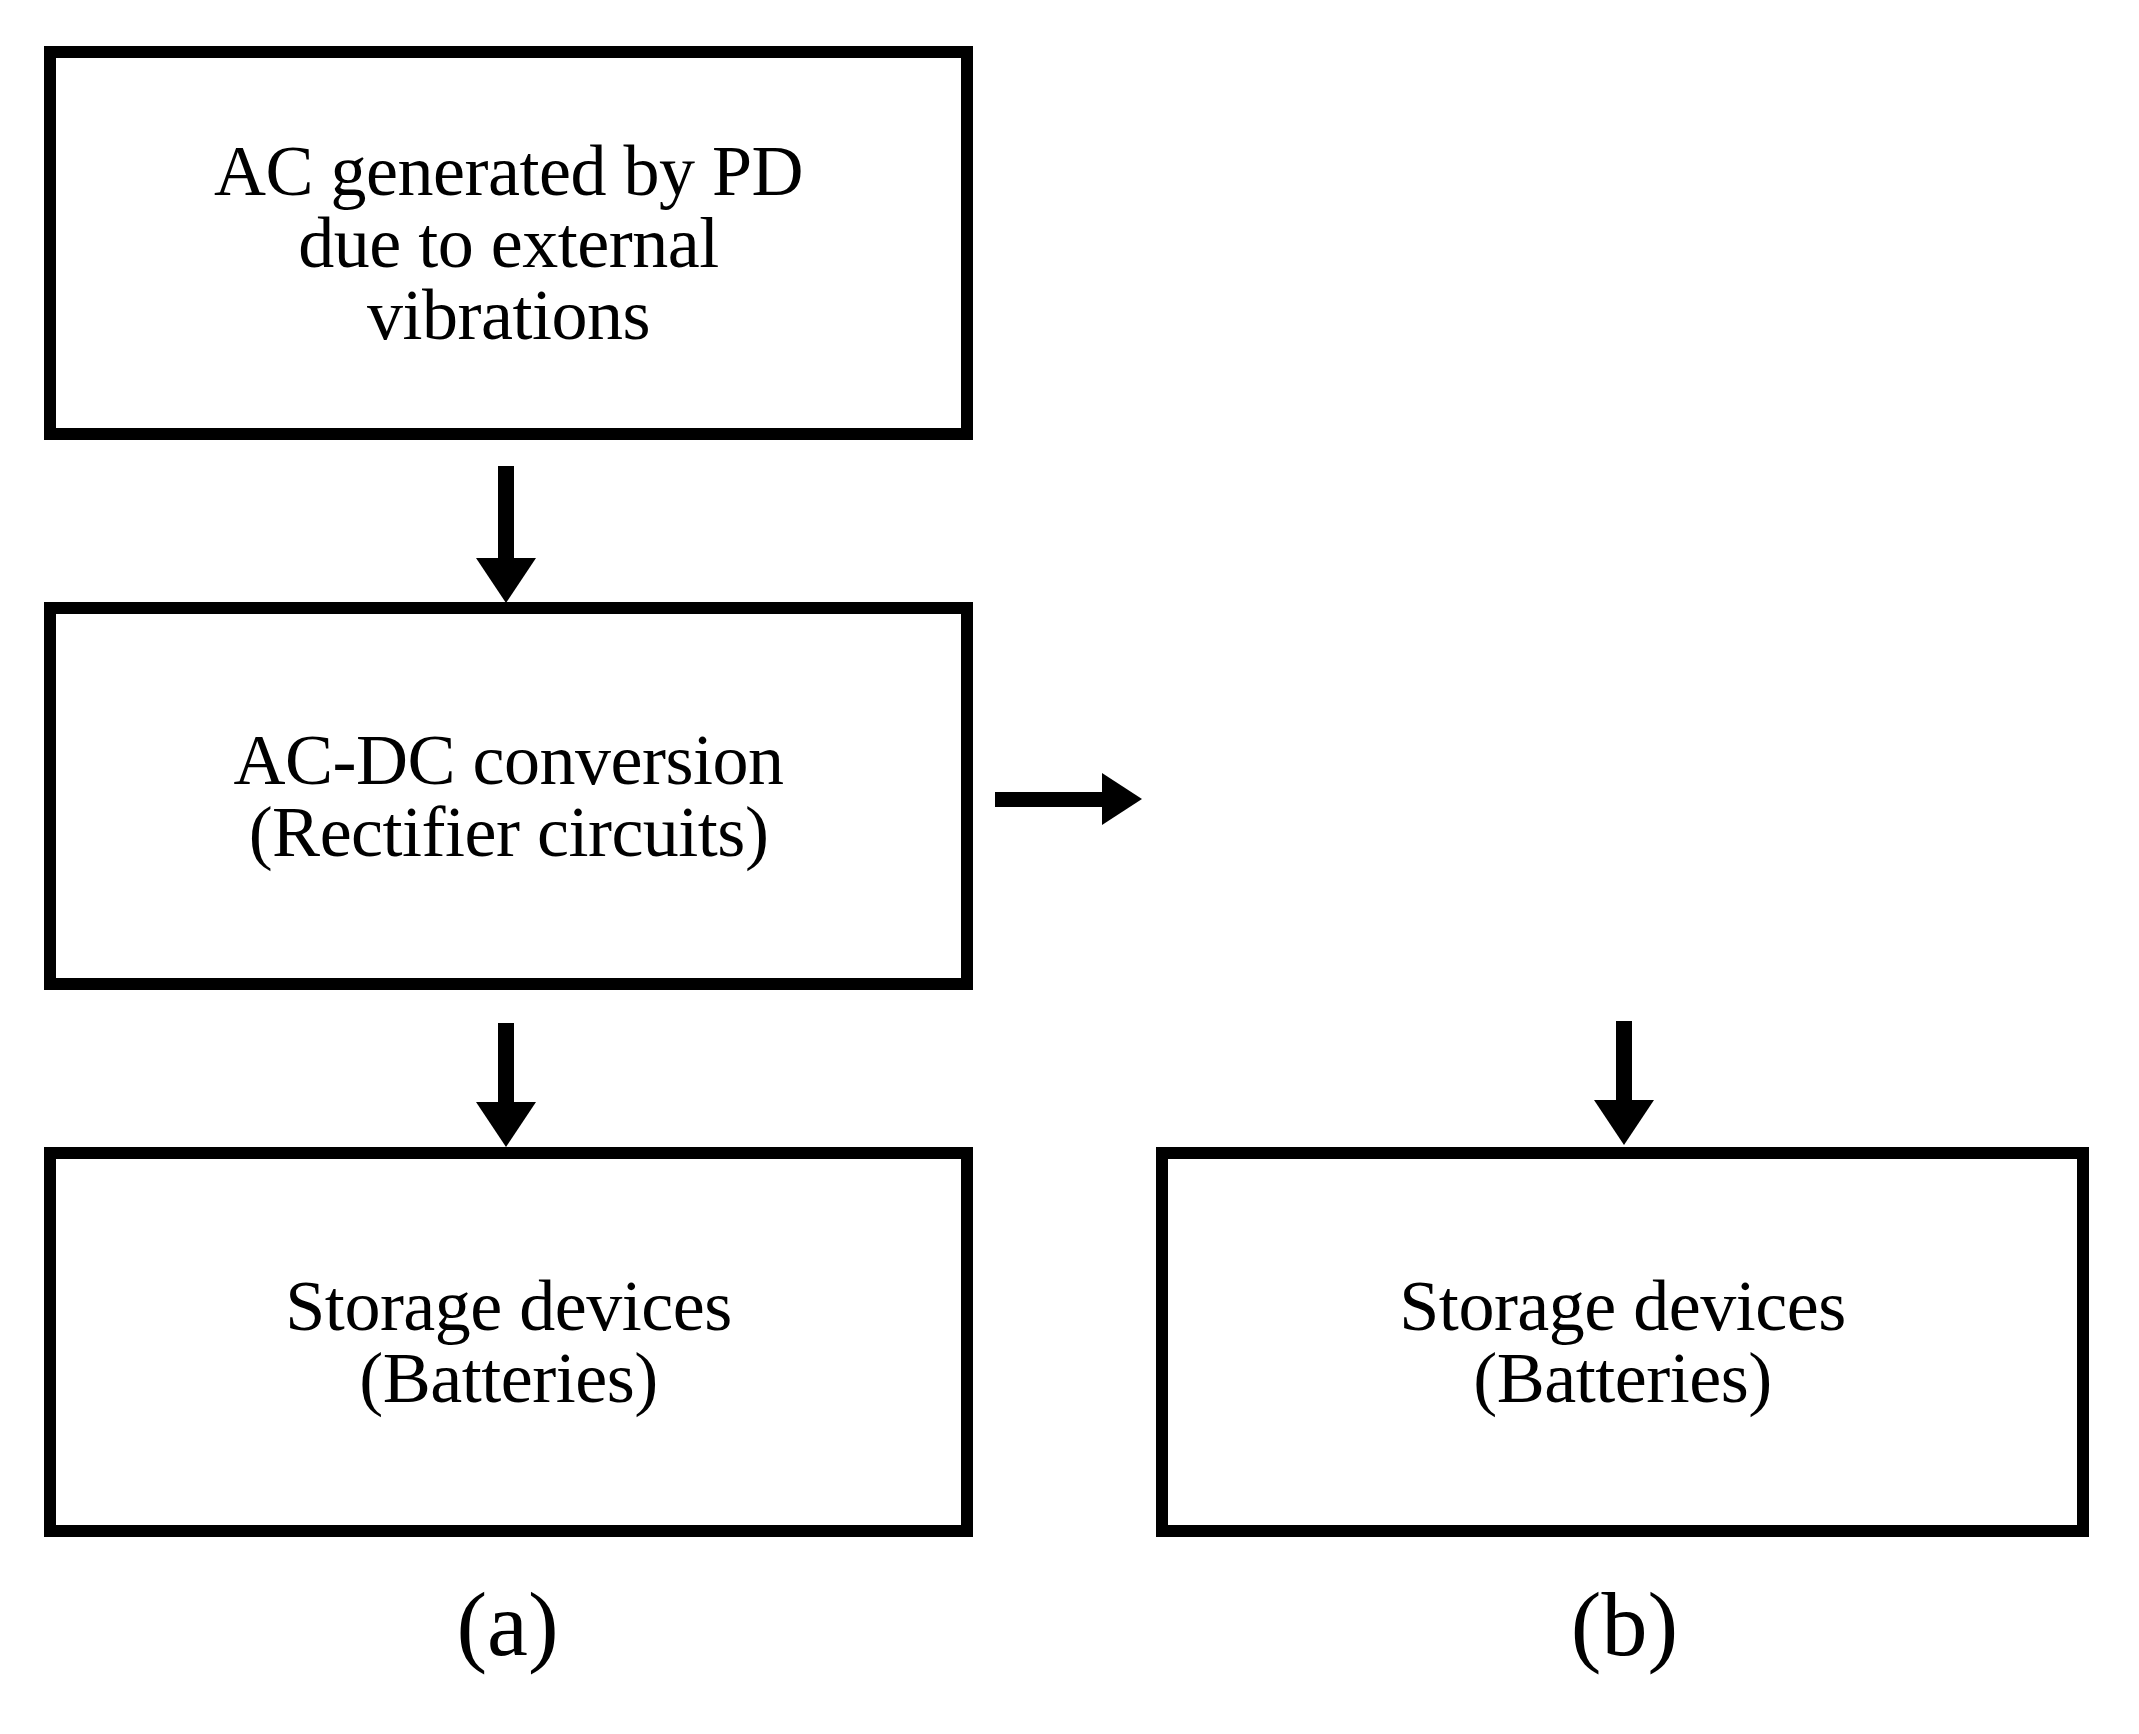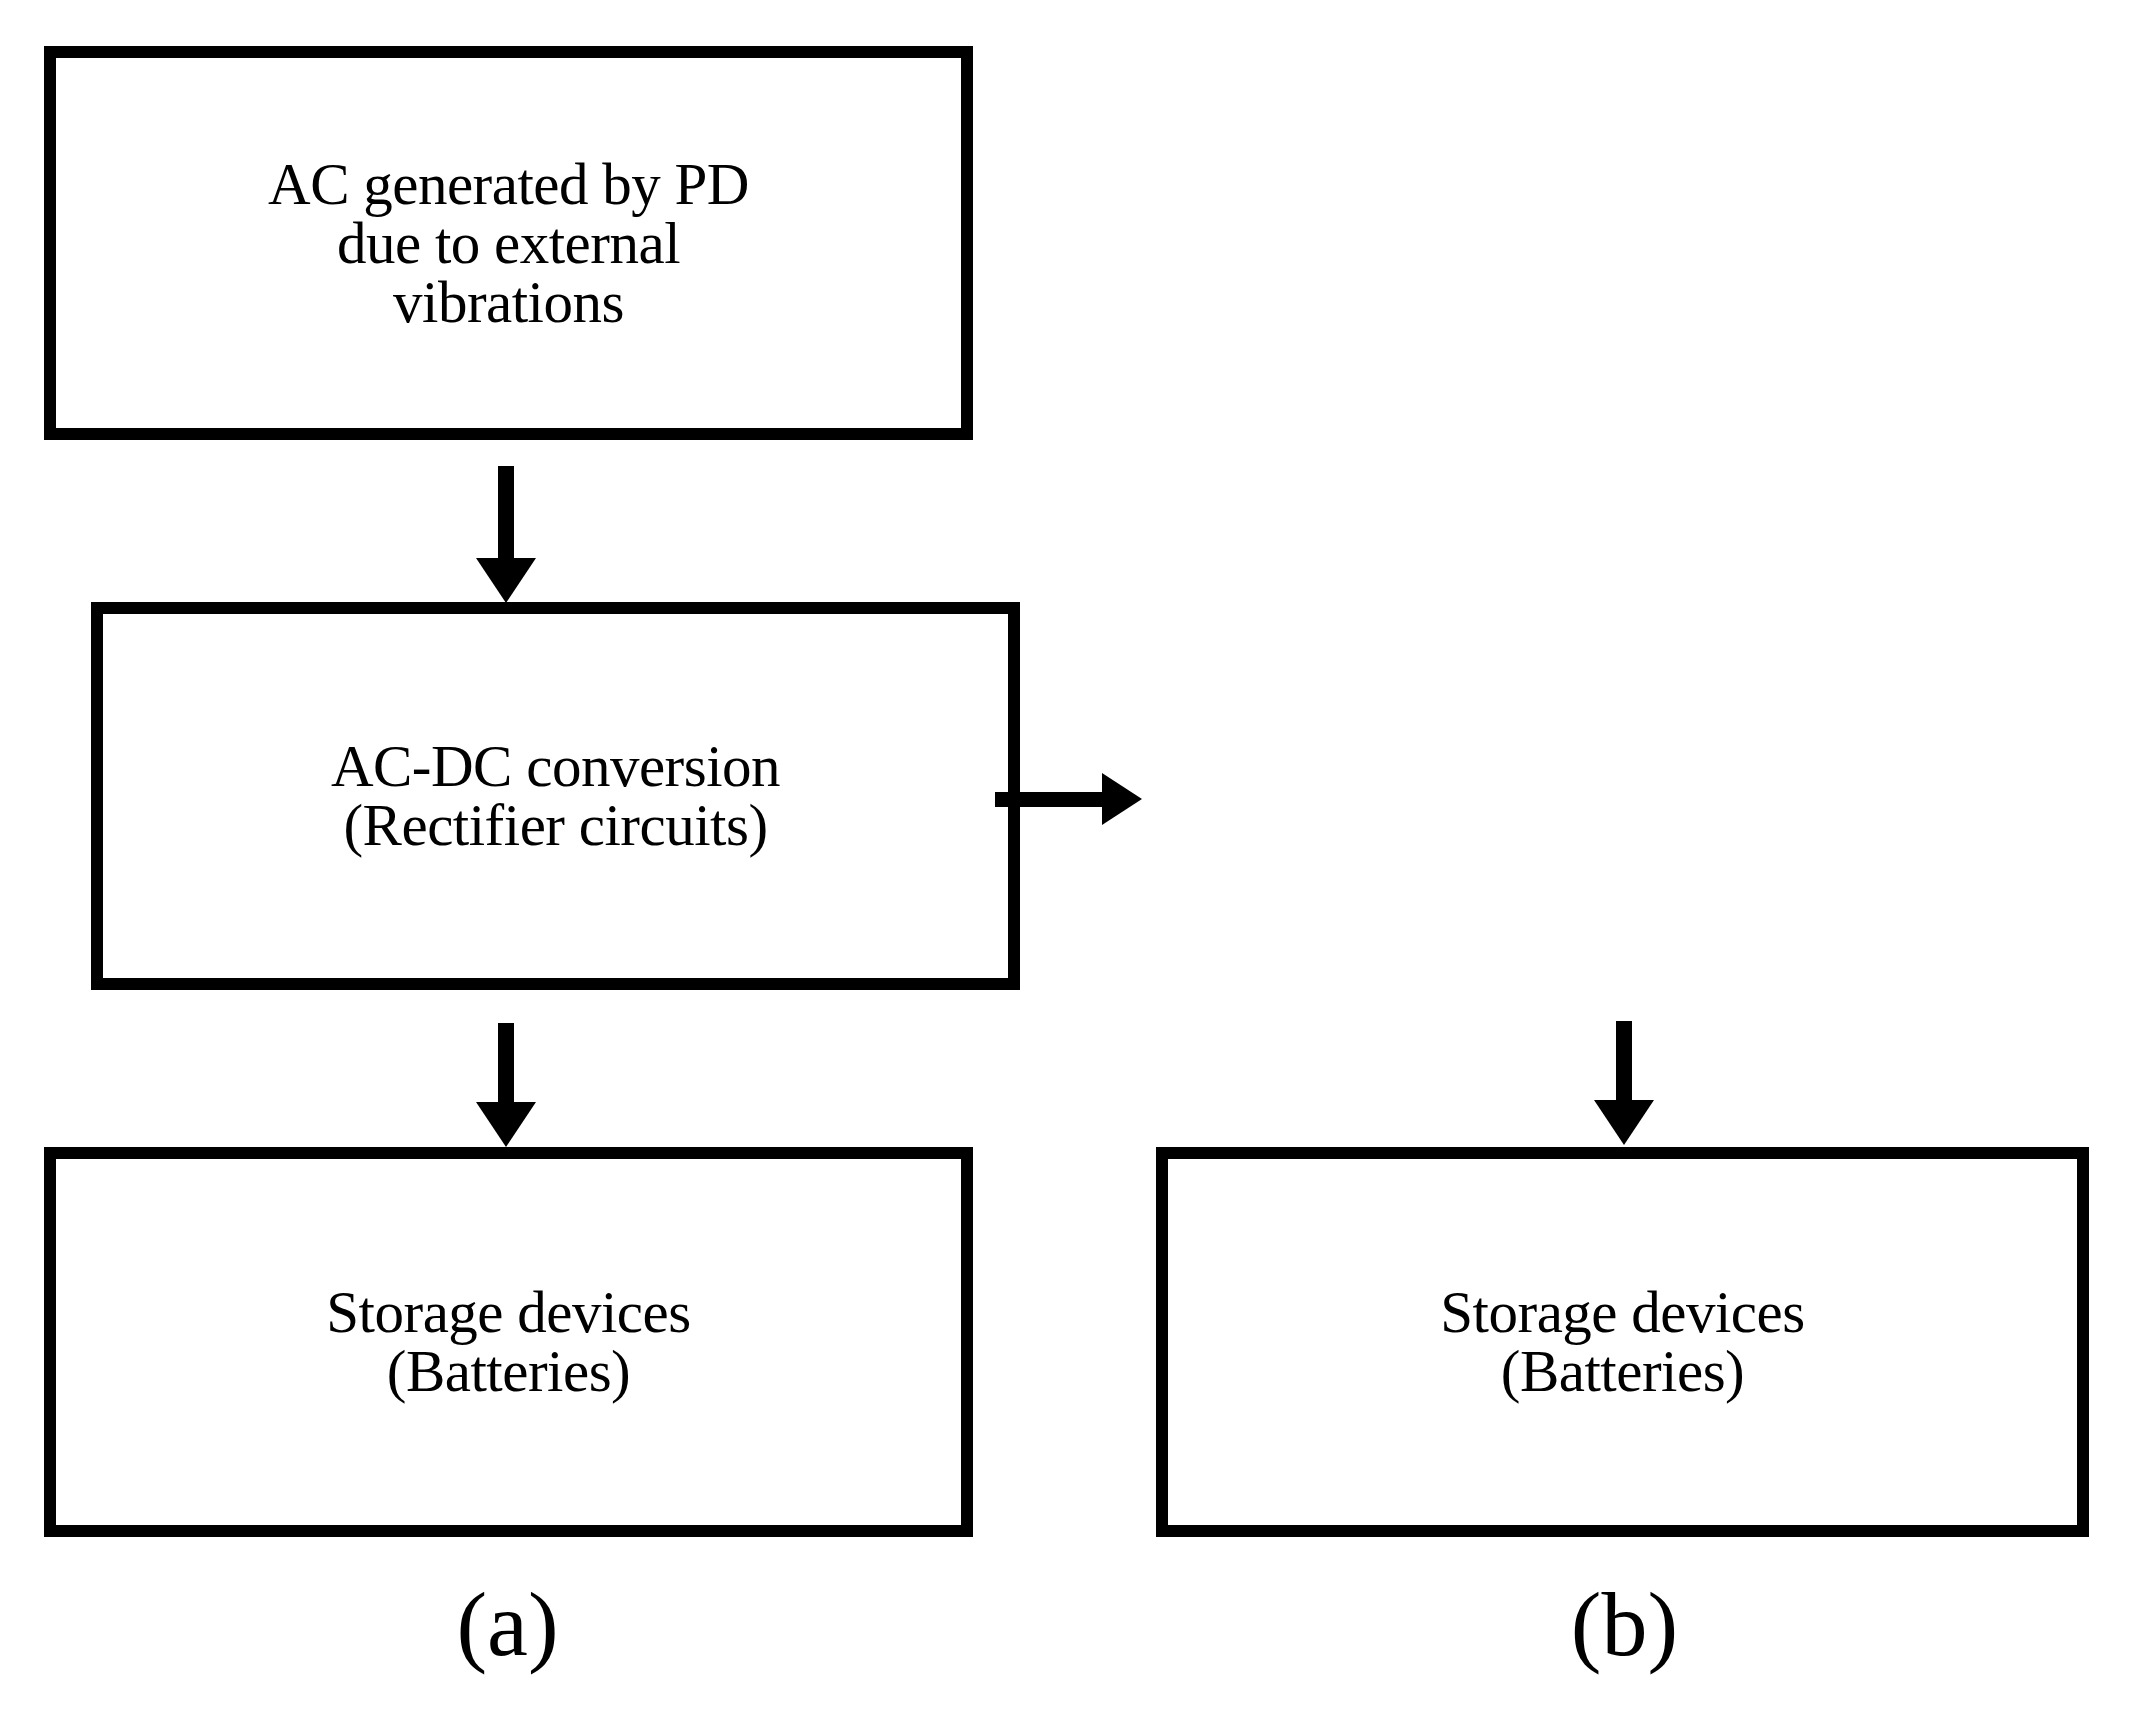--- a/index.html
+++ b/index.html
@@ -24,30 +24,30 @@
     border: 12px solid #000000;
     background: #ffffff;
     display: flex;
     align-items: center;
     justify-content: center;
     text-align: center;
   }
   .node-label {
     display: block;
     width: 100%;
-    font-size: 59px;
+    font-size: 72px;
     line-height: 1.0;
     letter-spacing: -0.5px;
     white-space: pre-line;
     padding: 0 26px;
     box-sizing: border-box;
   }
   
   #node-source        { left: 44px;   top: 46px;   width: 929px; height: 394px; }
-  #node-acdc          { left: 44px;   top: 602px;  width: 929px; height: 388px; margin-left: 47px; }
+  #node-acdc          { left: 44px;   top: 602px;  width: 929px; height: 388px; }
   #node-storage-left  { left: 44px;   top: 1147px; width: 929px; height: 390px; }
   #node-dcdc          { left: 1156px; top: 605px;  width: 933px; height: 382px; }
   #node-storage-right { left: 1156px; top: 1147px; width: 933px; height: 390px; }
 
   
   .arrow-v {
     position: absolute;
     width: 30px;
   }
   .arrow-v .shaft {

